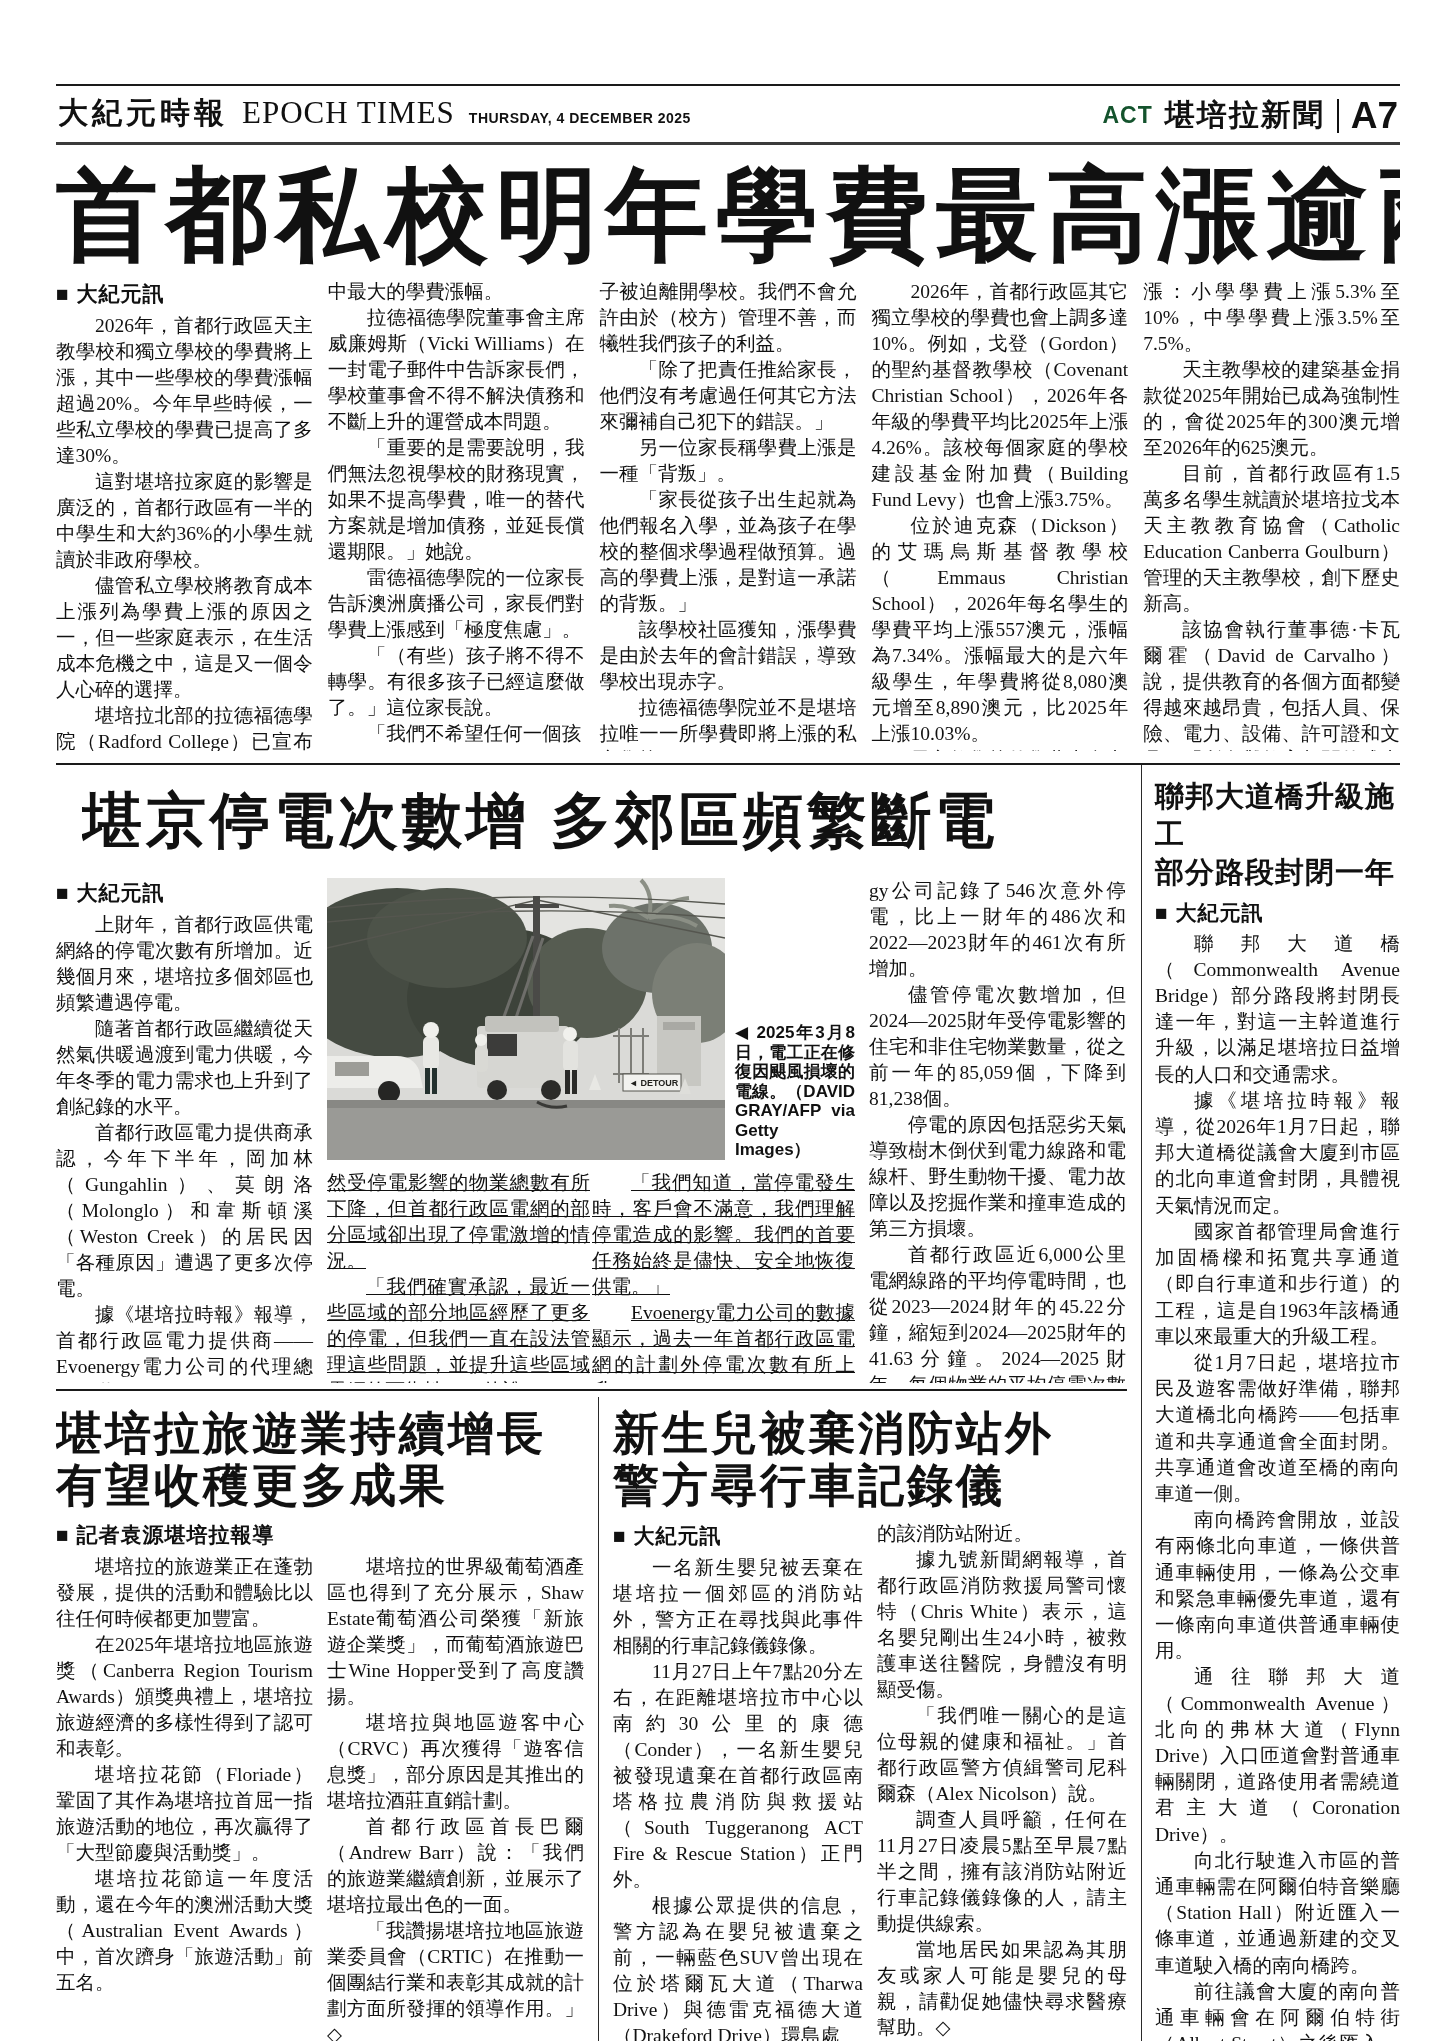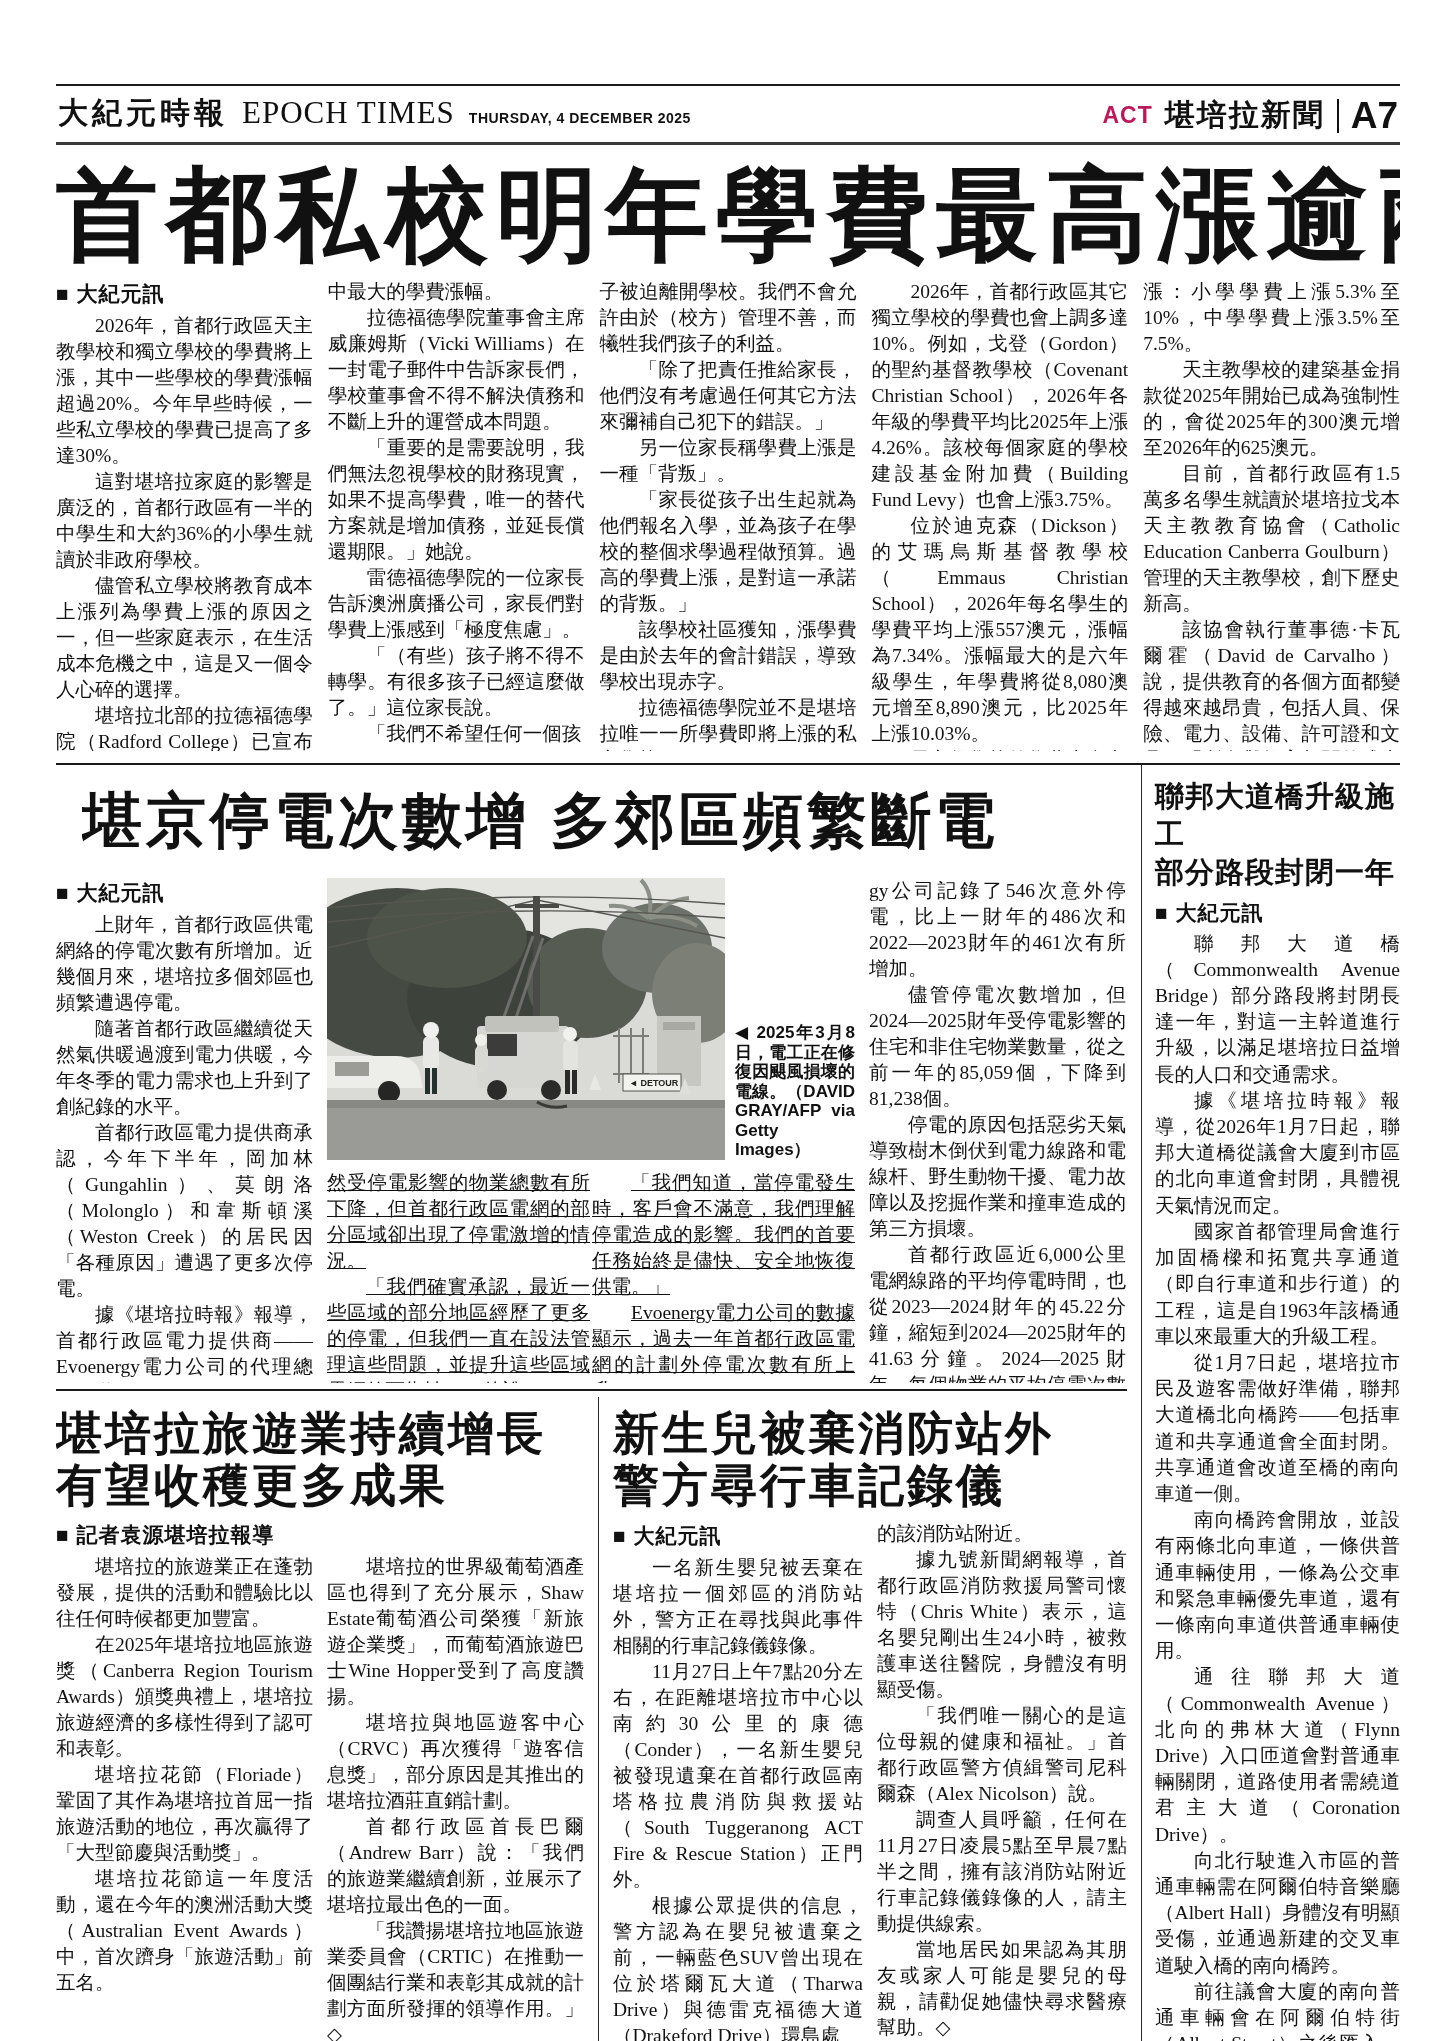--- a/index.html
+++ b/index.html
@@ -7,21 +7,21 @@
         box-sizing:border-box;padding:0 56px;overflow:hidden;position:relative;
         font-family:"Liberation Serif","DejaVu Serif",serif;}
   
   .rule-thin{border-top:2px solid #1a1a1a;margin-top:84px;}
   .mast-row{display:flex;justify-content:space-between;align-items:baseline;padding:7px 2px 5px;}
   .mast-left{display:flex;align-items:baseline;gap:14px;}
   .mast-cn{font-family:"Liberation Serif","DejaVu Serif",serif;font-weight:900;font-size:30px;letter-spacing:4px;}
   .mast-en{font-family:"Liberation Serif","DejaVu Serif",serif;font-size:31px;letter-spacing:1px;}
   .mast-date{font-family:"Liberation Sans","DejaVu Sans",sans-serif;font-weight:700;font-size:14px;letter-spacing:.5px;}
   .mast-right{display:flex;align-items:center;gap:12px;}
-  .mast-act{font-family:"Liberation Sans","DejaVu Sans",sans-serif;font-weight:700;font-size:23px;color:#be185d;letter-spacing:1px;}
+  .mast-act{font-family:"Liberation Sans","DejaVu Sans",sans-serif;font-weight:700;font-size:23px;color:#14532d;letter-spacing:1px;}
   .mast-section{font-family:"Liberation Sans","DejaVu Sans",sans-serif;font-weight:900;font-size:30px;letter-spacing:2px;}
   .pagebar{width:2px;height:34px;background:#111;}
   .mast-page{font-family:"Liberation Sans","DejaVu Sans",sans-serif;font-weight:900;font-size:37px;}
   .rule-thick{border-top:3px solid #3b3b3b;}
   
   .art1-headline{margin:16px 0 8px;font-weight:900;font-size:102px;line-height:1.08;
         letter-spacing:8px;white-space:nowrap;overflow:hidden;}
   .art1-body{display:flex;gap:15px;height:472px;overflow:hidden;}
   .ncol{flex:1;min-width:0;}
   
@@ -292,19 +292,19 @@
       <h3 class="r-headline"><span>聯邦大道橋升級施工</span><br>
         <span>部分路段封閉一年</span></h3>
       <div class="byline">■ 大紀元訊</div>
       <div class="bt">
           <p>聯邦大道橋（Commonwealth Avenue Bridge）部分路段將封閉長達一年，對這一主幹道進行升級，以滿足堪培拉日益增長的人口和交通需求。</p>
           <p>據《堪培拉時報》報導，從2026年1月7日起，聯邦大道橋從議會大廈到市區的北向車道會封閉，具體視天氣情況而定。</p>
           <p>國家首都管理局會進行加固橋樑和拓寬共享通道（即自行車道和步行道）的工程，這是自1963年該橋通車以來最重大的升級工程。</p>
           <p>從1月7日起，堪培拉市民及遊客需做好準備，聯邦大道橋北向橋跨——包括車道和共享通道會全面封閉。共享通道會改道至橋的南向車道一側。</p>
           <p>南向橋跨會開放，並設有兩條北向車道，一條供普通車輛使用，一條為公交車和緊急車輛優先車道，還有一條南向車道供普通車輛使用。</p>
           <p>通往聯邦大道（Commonwealth Avenue）北向的弗林大道（Flynn Drive）入口匝道會對普通車輛關閉，道路使用者需繞道君主大道（Coronation Drive）。</p>
-          <p>向北行駛進入市區的普通車輛需在阿爾伯特音樂廳（Albert Hall）身體沒有明顯受傷，並通過新建的交叉車道駛入橋的南向橋跨。</p>
+          <p>向北行駛進入市區的普通車輛需在阿爾伯特音樂廳（Station Hall）附近匯入一條車道，並通過新建的交叉車道駛入橋的南向橋跨。</p>
           <p>前往議會大廈的南向普通車輛會在阿爾伯特街（Albert Street）之後匯入一條車道，並繼續行駛在橋的南向橋跨上。</p>
         </div>
     </aside>
   </div>
 
 </div>
 
 </body></html>

